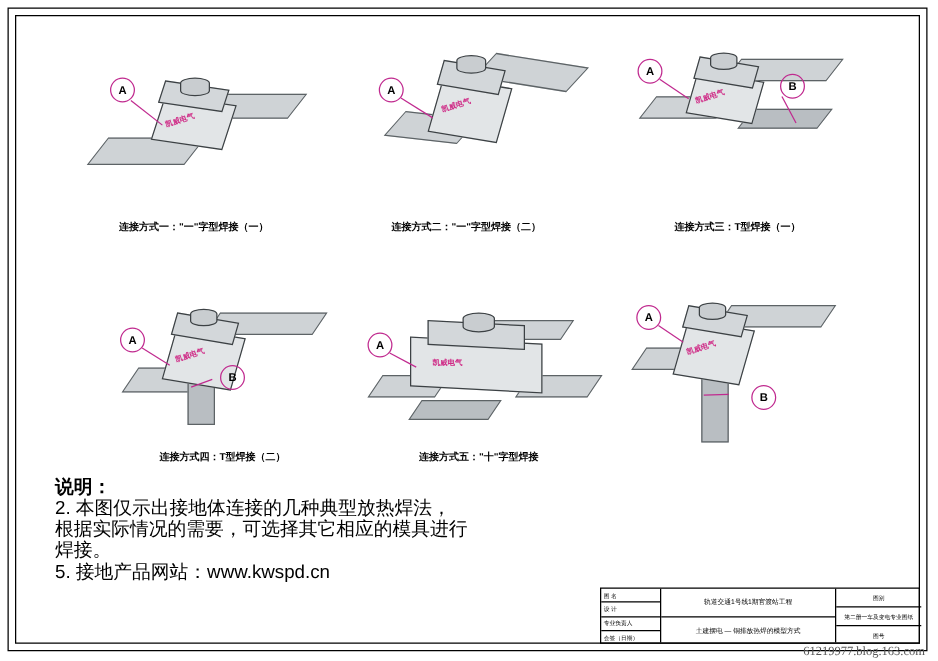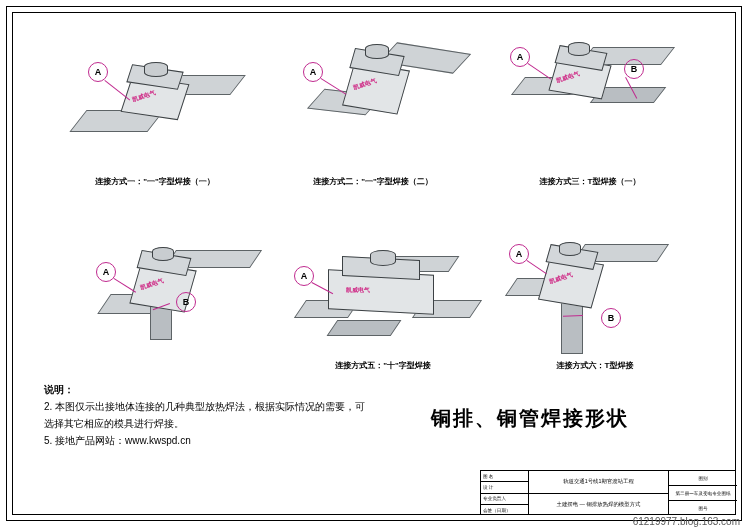--- a/index.html
+++ b/index.html
@@ -17,36 +17,36 @@
   .lead{position:absolute;background:#c02a8f;height:1.2px;transform-origin:0 0;}
 
   
   .bar{position:absolute;background:#cfd3d6;border:1px solid #5d6366;}
   .bar2{position:absolute;background:#b9bec2;border:1px solid #5d6366;}
   .mold{position:absolute;background:#e2e5e7;border:1.2px solid #3c4144;}
   .moldtop{position:absolute;background:#d3d7da;border:1.2px solid #3c4144;}
   .cap-cyl{position:absolute;background:#c9cdd0;border:1.2px solid #3c4144;border-radius:50%/30%;}
   .brand{position:absolute;font-size:6px;color:#cf2a86;font-weight:bold;white-space:nowrap;}
 
-  .notes{position:absolute;left:44px;top:381px;width:330px;font-size:10px;line-height:17px;color:#000;}
+  .notes{position:absolute;left:44px;top:381px;width:330px;font-size:15px;line-height:17px;color:#000;}
   .notes .t{font-weight:bold;}
   .title-main{position:absolute;left:400px;top:405px;width:260px;text-align:center;font-size:20px;font-weight:bold;letter-spacing:2px;color:#000;}
 
   
   .tb{position:absolute;left:480px;top:470px;width:256px;height:45px;border:1px solid #000;box-sizing:border-box;}
   .tb .col1{position:absolute;left:0;top:0;width:48px;height:100%;border-right:1px solid #000;box-sizing:border-box;}
   .tb .col2{position:absolute;left:48px;top:0;width:140px;height:100%;border-right:1px solid #000;box-sizing:border-box;}
   .tb .col3{position:absolute;left:188px;top:0;width:68px;height:100%;box-sizing:border-box;}
   .tbrow{border-bottom:1px solid #000;box-sizing:border-box;height:11.25px;font-size:4.6px;display:flex;align-items:center;padding-left:2px;color:#000;}
   .tbrow:last-child{border-bottom:none;}
   .tb .c2row{border-bottom:1px solid #000;box-sizing:border-box;height:22.5px;font-size:5.4px;display:flex;align-items:center;justify-content:center;color:#000;}
   .tb .c2row:last-child{border-bottom:none;}
   .tb .c3row{border-bottom:1px solid #000;box-sizing:border-box;height:15px;font-size:4.6px;display:flex;align-items:center;justify-content:center;color:#000;}
   .tb .c3row:last-child{border-bottom:none;}
-  .wm{position:absolute;right:10px;bottom:2px;font-size:10px;color:#555;}
+  .wm{position:absolute;right:10px;bottom:2px;font-size:10px;color:#555;font-family:Liberation Serif, serif;}
 </style>
 </head>
 <body>
 
 <div class="sheet">
   <div class="border-outer"></div>
   <div class="border-inner"></div>
 
   <div class="fig" style="left:70px;top:40px;width:170px;height:110px;">
 
@@ -108,20 +108,21 @@
     <div class="brand" style="left:50px;top:48px;transform:rotate(-18deg);">凯威电气</div>
     <div class="bubble" style="left:6px;top:30px;">
         <span>A</span>
       </div>
     <div class="lead" style="left:24px;top:46px;width:26px;transform:rotate(32deg);"></div>
     <div class="bubble" style="left:86px;top:60px;">
         <span>B</span>
       </div>
     <div class="lead" style="left:80px;top:72px;width:18px;transform:rotate(160deg);"></div>
   </div>
+  <div class="cap" style="left:88px;top:360px;width:180px;">连接方式四：T型焊接（二）</div>
 
   <div class="fig" style="left:290px;top:238px;width:190px;height:115px;">
     <div class="bar" style="left:10px;top:62px;width:52px;height:16px;transform:skewX(-34deg);"></div>
     <div class="bar" style="left:128px;top:62px;width:56px;height:16px;transform:skewX(-34deg);"></div>
     <div class="bar" style="left:96px;top:18px;width:66px;height:14px;transform:skewX(-34deg);"></div>
     <div class="bar2" style="left:42px;top:82px;width:62px;height:14px;transform:skewX(-34deg);"></div>
     <div class="mold" style="left:38px;top:34px;width:104px;height:38px;transform:skewY(3deg);"></div>
     <div class="moldtop" style="left:52px;top:20px;width:76px;height:18px;transform:skewY(3deg);"></div>
     <div class="cap-cyl" style="left:80px;top:12px;width:24px;height:14px;"></div>
     <div class="brand" style="left:56px;top:48px;">凯威电气</div>
@@ -142,29 +143,27 @@
     <div class="brand" style="left:44px;top:44px;transform:rotate(-18deg);">凯威电气</div>
     <div class="bubble" style="left:4px;top:14px;">
         <span>A</span>
       </div>
     <div class="lead" style="left:22px;top:30px;width:24px;transform:rotate(34deg);"></div>
     <div class="bubble" style="left:96px;top:78px;">
         <span>B</span>
       </div>
     <div class="lead" style="left:78px;top:86px;width:20px;transform:rotate(178deg);"></div>
   </div>
-  <div class="cap" style="left:510px;top:360px;width:170px;">连接方式六：T型焊接</div>
 
   <div class="notes">
     <div class="t">说明：</div>
     <div>2. 本图仅示出接地体连接的几种典型放热焊法，根据实际情况的需要，可选择其它相应的模具进行焊接。</div>
     <div>5. 接地产品网站：www.kwspd.cn</div>
   </div>
 
-  <div class="title-main">铜排、铜管焊接形状</div>
 
   <div class="tb">
     <div class="col1">
       <div class="tbrow">图 名</div>
       <div class="tbrow">设 计</div>
       <div class="tbrow">专业负责人</div>
       <div class="tbrow">会签（日期）</div>
     </div>
     <div class="col2">
       <div class="c2row">轨道交通1号线1期官渡站工程</div>

